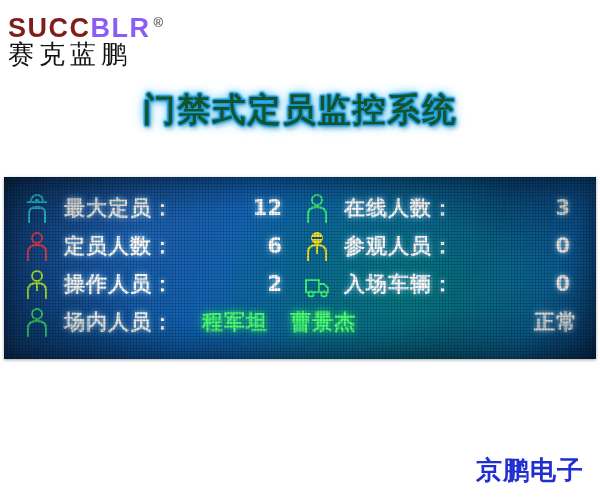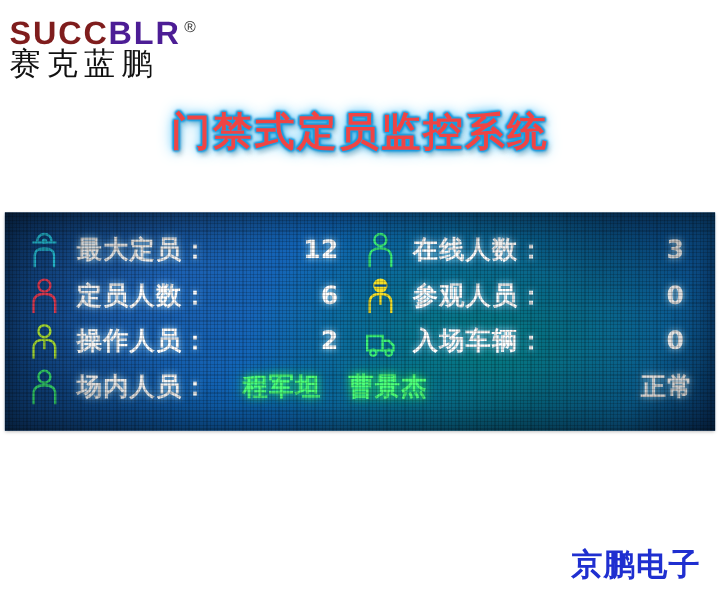--- a/index.html
+++ b/index.html
@@ -27,21 +27,21 @@
     font-family: "Liberation Sans", "DejaVu Sans", sans-serif;
     font-weight: bold;
     font-size: 27px;
     letter-spacing: 1.5px;
     line-height: 30px;
     white-space: nowrap;
     position: relative;
     height: 30px;
   }
   .logo-succ { color: #7f1d1d; }
-  .logo-blr  { color: #4c1d95; }
+  .logo-blr  { color: #8b5cf6; }
   .logo-reg {
     color: #333;
     font-size: 13px;
     font-weight: normal;
     vertical-align: super;
     margin-left: 3px;
   }
   .logo-cn {
     font-family: "DejaVu Serif", "Liberation Serif", serif;
     font-weight: normal;
@@ -57,21 +57,21 @@
   #page-title {
     position: absolute;
     left: 0;
     top: 88px;
     width: 600px;
     text-align: center;
     font-family: Liberation Sans, sans-serif;
     font-weight: bold;
     font-size: 33px;
     letter-spacing: 2px;
-    color: #ef4444;
+    color: #14532d;
     text-shadow:
       0 0 2px #29b6f6,
       1px 1px 2px #0d8fd4,
       -1px 1px 2px #0d8fd4,
       1px -1px 2px #0d8fd4,
       -1px -1px 2px #0d8fd4,
       0 0 7px #4fc3f7,
       0 0 12px #29b6f6,
       2px 3px 4px rgba(0,0,0,0.30);
     white-space: nowrap;

